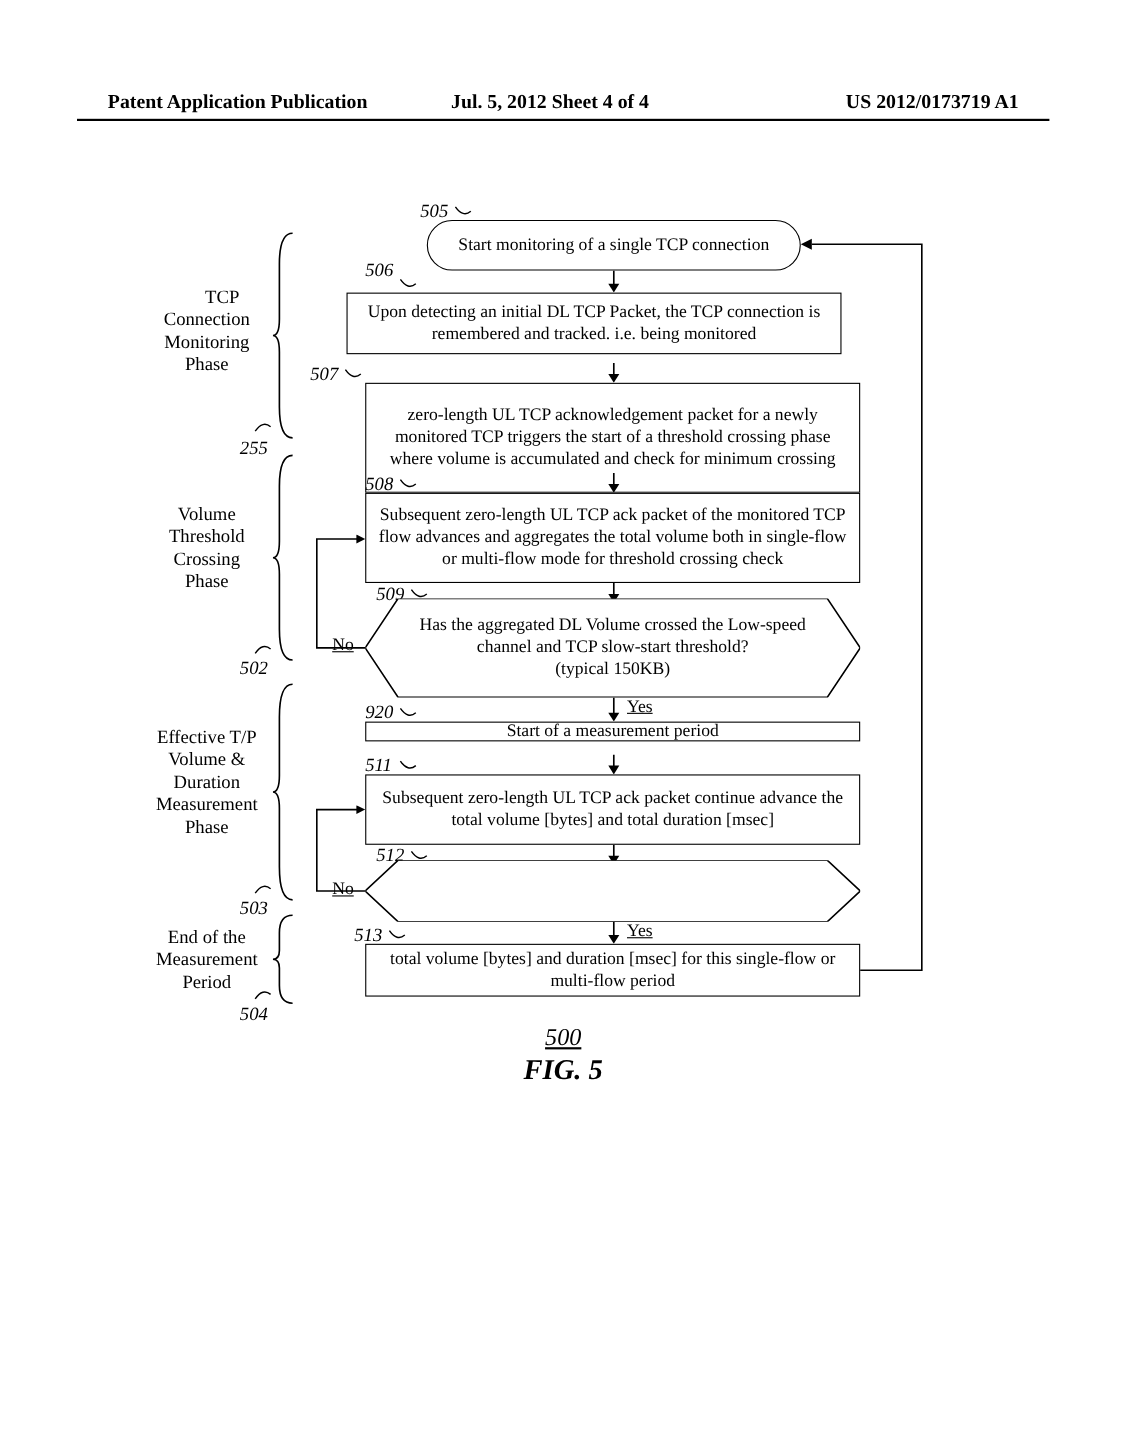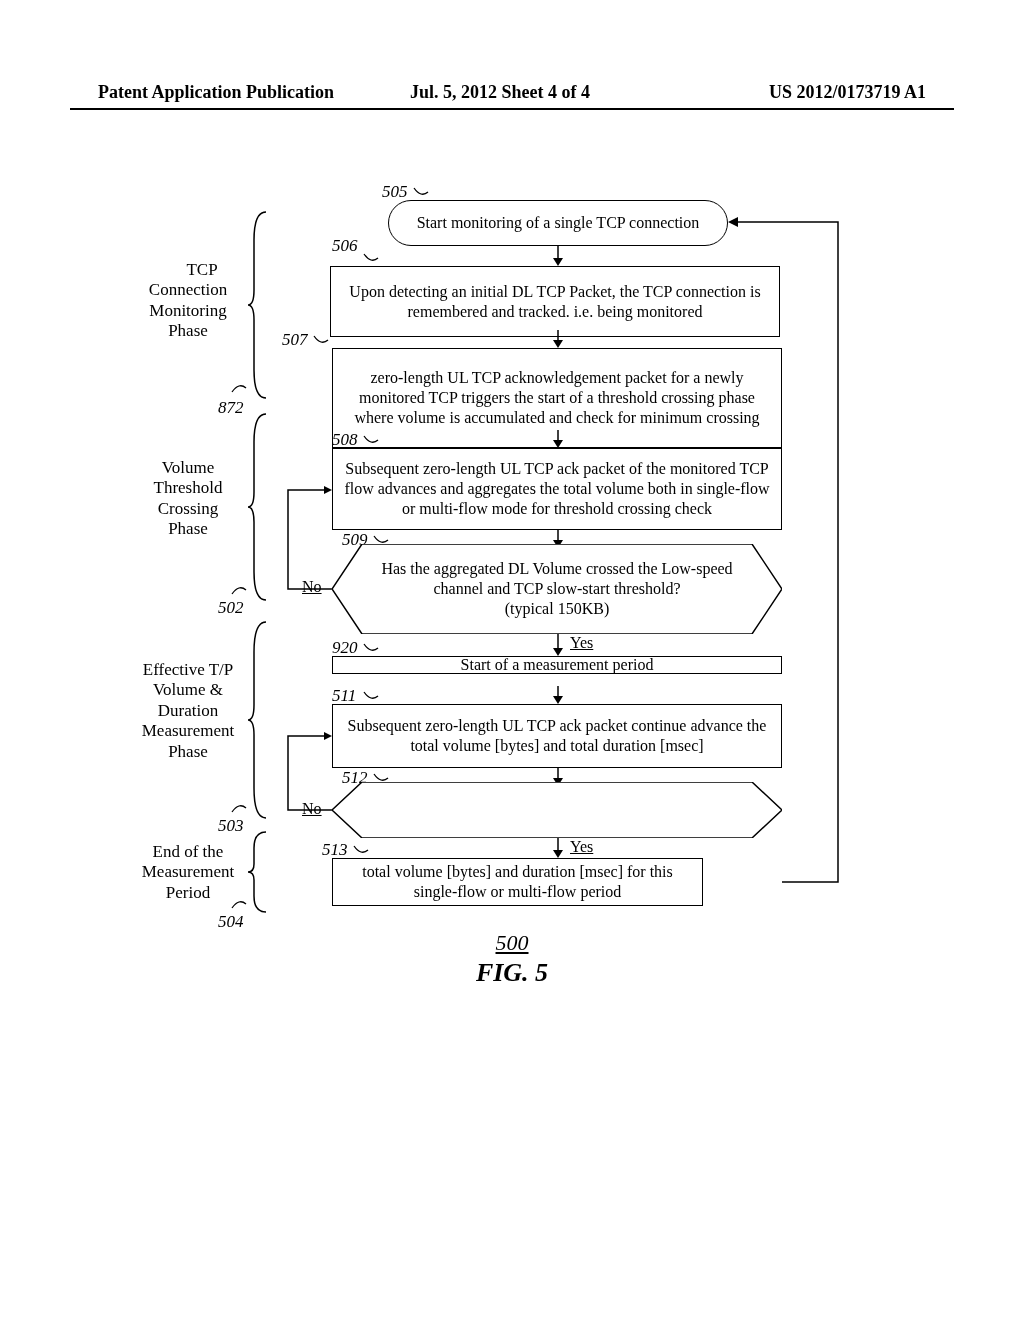--- a/index.html
+++ b/index.html
@@ -134,21 +134,21 @@
 
   <div class="phase-label" style="left:-24px; top:70px;"><span style="white-space:pre-line;margin-left:28px;">TCP
 Connection
 Monitoring
 Phase</span></div>
   <div class="brace" style="left:96px; top:20px; height:190px;">
     <svg width="20" height="190" viewBox="0 0 20 190">
         <path d="M18 2 Q6 2 6 30 L6 80 Q6 95 0 95 Q6 95 6 110 L6 160 Q6 188 18 188" fill="none" stroke="#000" stroke-width="1.5"></path>
       </svg>
   </div>
-  <div class="phase-num" style="left:66px; top:208px;">872</div>
+  <div class="phase-num" style="left:66px; top:208px;">255</div>
   <div class="tick" style="left:78px; top:190px;">
       <svg width="18" height="14">
         <path d="M2 12 Q9 2 16 8" fill="none" stroke="#000" stroke-width="1.3"></path>
       </svg>
     </div>
 
   <div class="phase-label" style="left:-24px; top:268px;"><span style="white-space:pre-line;">Volume
 Threshold
 Crossing
 Phase</span></div>
@@ -212,21 +212,21 @@
         <polygon points="7,20 2,12 12,12" fill="#000"></polygon>
       </svg>
     </div>
 
   <div class="step-num" style="left:180px; top:46px;text-align:right;">506</div>
   <div class="tick" style="left:210px; top:62px;">
       <svg width="18" height="14">
         <path d="M2 2 Q9 12 16 6" fill="none" stroke="#000" stroke-width="1.3"></path>
       </svg>
     </div>
-  <div class="box" style="left:178px; top:76px; width:450px; height:71px;">
+  <div class="box" style="left:163px; top:76px; width:450px; height:56px;">
       <span>Upon detecting an initial DL TCP Packet, the TCP connection is remembered and tracked. i.e. being monitored</span>
     </div>
 
   <div class="arrow" style="left:399px; top:140px;">
       <svg width="14" height="18">
         <line x1="7" y1="0" x2="7" y2="12" stroke="#000" stroke-width="1.5"></line>
         <polygon points="7,18 2,10 12,10" fill="#000"></polygon>
       </svg>
     </div>
 
@@ -355,21 +355,21 @@
         <polygon points="7,20 2,12 12,12" fill="#000"></polygon>
       </svg>
     </div>
 
   <div class="step-num" style="left:170px; top:650px;">513</div>
   <div class="tick" style="left:200px; top:654px;">
       <svg width="18" height="14">
         <path d="M2 2 Q9 12 16 6" fill="none" stroke="#000" stroke-width="1.3"></path>
       </svg>
     </div>
-  <div class="box" style="left:180px; top:668px; width:371px; height:48px;">
+  <div class="box" style="left:180px; top:668px; width:450px; height:48px;">
       <span>total volume [bytes] and duration [msec] for this single-flow or multi-flow period</span>
     </div>
 
   <div class="arrow" style="left:576px; top:18px;">
     <svg width="120" height="680">
       <path d="M54 674 L110 674 L110 14 L10 14" fill="none" stroke="#000" stroke-width="1.5"></path>
       <polygon points="0,14 10,9 10,19" fill="#000"></polygon>
     </svg>
   </div>
 

